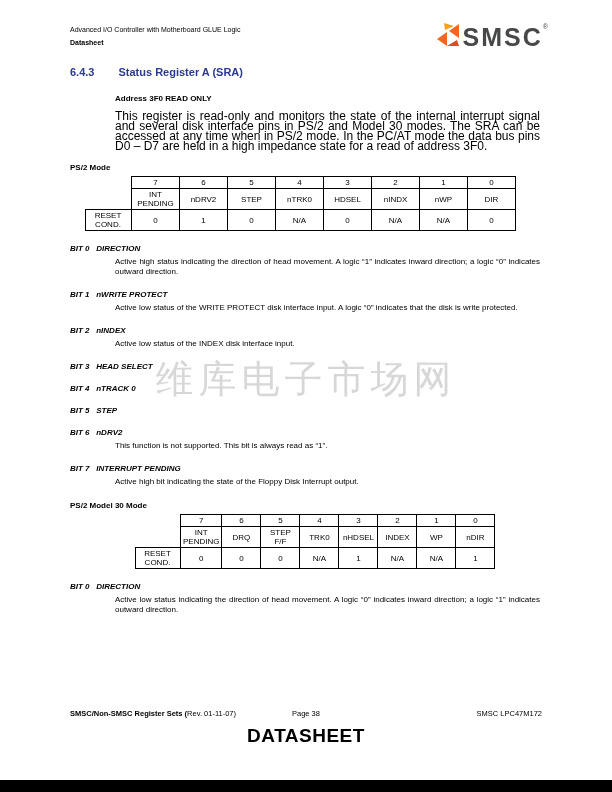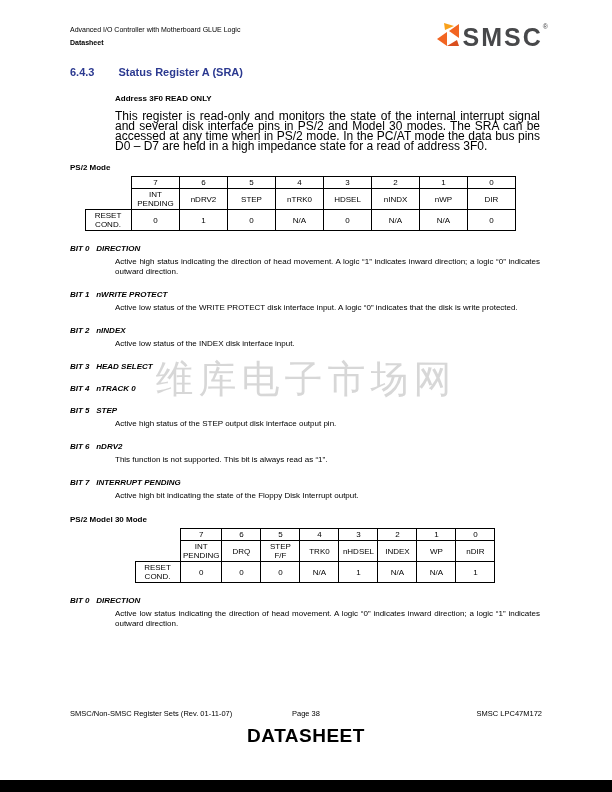--- a/index.html
+++ b/index.html
@@ -33,21 +33,21 @@
 
   .bit{margin:13px 0 0 0;font-size:8px;font-weight:bold;font-style:italic;white-space:pre-wrap;}
   .bit-text{margin:4px 0 0 45px;font-size:8px;line-height:10px;text-align:justify;}
 
   .watermark{position:absolute;left:0;top:354px;width:100%;text-align:center;
              font-size:38px;letter-spacing:5px;color:rgba(110,110,110,0.28);
              pointer-events:none;z-index:4;}
 
   .footer{position:absolute;top:709px;left:70px;right:70px;font-size:7.5px;
           display:grid;grid-template-columns:1fr auto 1fr;align-items:baseline;z-index:2;}
-  .fb{font-weight:normal;}
+  .fb{font-weight:bold;}
   .f-left{text-align:left;}
   .f-center{text-align:center;}
   .f-right{text-align:right;}
 
   .banner{position:absolute;top:725px;left:0;width:100%;text-align:center;
           font-size:19px;font-weight:bold;letter-spacing:.5px;z-index:2;}
   .bottom-bar{position:absolute;bottom:0;left:0;width:100%;height:12px;background:#000;z-index:2;}
 </style>
 </head>
 <body>
@@ -128,21 +128,20 @@
     <p class="bit-text">Active low status of the WRITE PROTECT disk interface input. A logic “0” indicates that the disk is write protected.</p>
 
     <div class="bit">BIT 2   nINDEX</div>
     <p class="bit-text">Active low status of the INDEX disk interface input.</p>
 
     <div class="bit">BIT 3   HEAD SELECT</div>
 
     <div class="bit">BIT 4   nTRACK 0</div>
 
     <div class="bit">BIT 5   STEP</div>
-    <p class="bit-text">Active high status of the STEP output disk interface output pin.</p>
 
     <div class="bit">BIT 6   nDRV2</div>
     <p class="bit-text">This function is not supported.  This bit is always read as “1”.</p>
 
     <div class="bit">BIT 7   INTERRUPT PENDING</div>
     <p class="bit-text">Active high bit indicating the state of the Floppy Disk Interrupt output.</p>
 
     <div class="tcaption" style="margin-top:14px;">PS/2 Model 30 Mode</div>
     <table class="t2">
       <colgroup>

